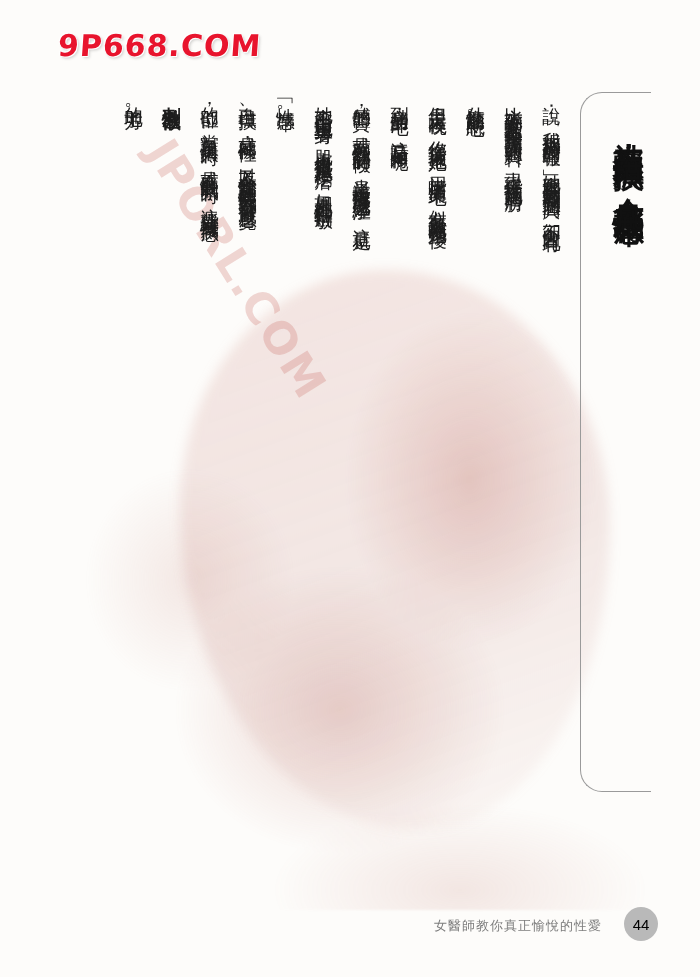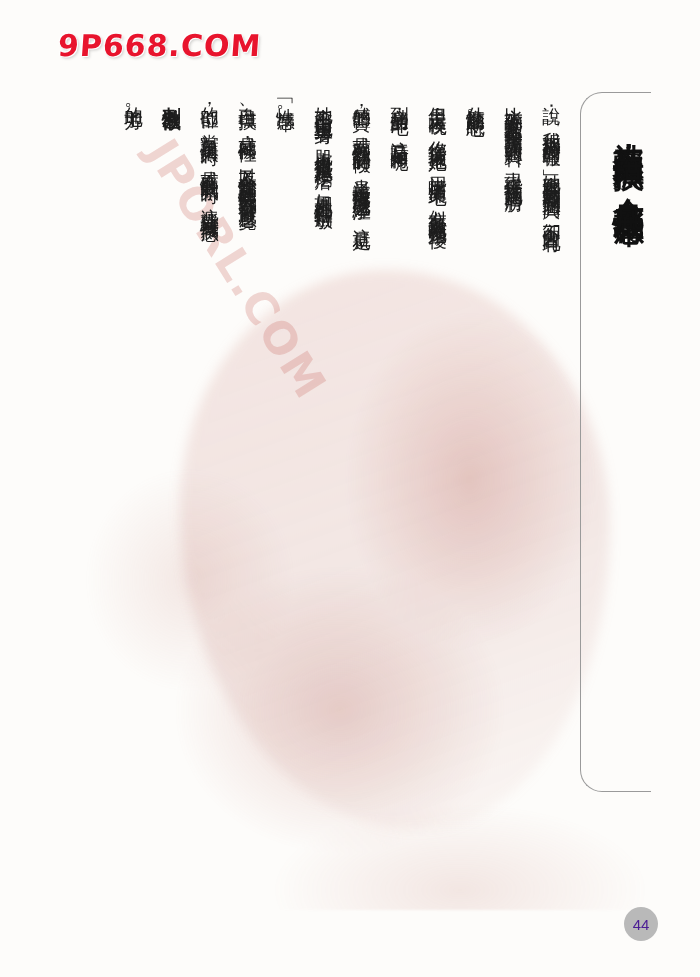--- a/index.html
+++ b/index.html
@@ -167,21 +167,21 @@
     color: #7d7d7d;
   }
   .page-badge {
     position: absolute;
     right: 42px;
     bottom: 0px;
     width: 34px;
     height: 34px;
     border-radius: 50%;
     background: #b9b9b9;
-    color: #4c1d95;
+    color: #000000;
     font-family: "Liberation Sans", sans-serif;
     font-size: 15px;
     display: flex;
     align-items: center;
     justify-content: center;
   }
 </style>
 </head>
 <body>
 
@@ -204,16 +204,17 @@
   <div class="vtext body-col c5">到肩膀的汗毛，這時又是如何呢？</div>
   <div class="vtext body-col c6">感的體質，或是有強烈性欲的時候，光是這樣愛撫可能就已經溼了。這就是</div>
   <div class="vtext body-col c7">她會不由自主地扭著身，肌膚也會微微地起小疙瘩，如果她是對性特別敏</div>
   <div class="vtext body-col c8">「性感帶」。</div>
   <div class="vtext body-col c9">自己撫摸、或是被同性，以及不會有性聯想的異性觸摸都不會有什麼感覺</div>
   <div class="vtext body-col c10">的部位，當對象是情人時、或是有性的氣氛時，這些就變成有快感，</div>
   <div class="vtext body-col c11" style="font-weight:bold;">刺激性欲</div>
   <div class="vtext body-col c12">的地方了。</div>
 
   <div class="footer">
+    <div class="footer-title">女醫師教你真正愉悅的性愛</div>
     <div class="page-badge">44</div>
   </div>
 
 </div>
 
 </body></html>

